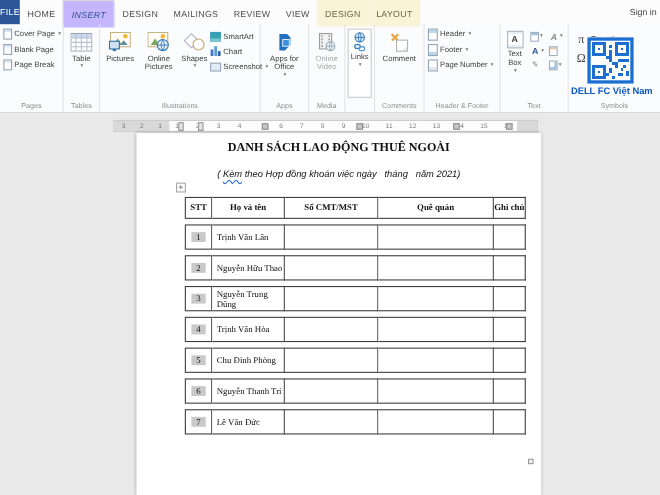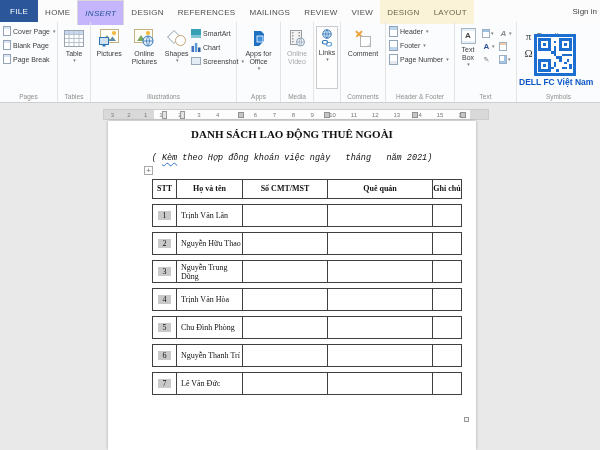--- a/index.html
+++ b/index.html
@@ -2,21 +2,21 @@
 <html><head>
 <meta charset="utf-8">
 <style>
   * { margin:0; padding:0; box-sizing:border-box; }
   html,body { width:600px; height:450px; overflow:hidden; }
   body { font-family:"Liberation Sans","DejaVu Sans",sans-serif; background:#fff; position:relative; }
 
   
   .tabbar { height:22px; background:#fcfcfc; display:flex; align-items:stretch; font-size:8px; color:#4d4d4d; }
   .tab { display:flex; align-items:center; padding:12px 7px; letter-spacing:.3px; cursor:default; white-space:nowrap; }
-  .tab.file { background:#2b579a; color:#fff; padding:0 10px; }
+  .tab.file { background:#2b579a; color:#fff; padding:0 0; }
   .tab.active { background:#c4b5fd; color:#2b579a; border:1px solid #d9d9d9; border-bottom:none;font-style:italic; }
   .tab.ctx { background:#fbf3d7; color:#6e6548; }
   .signin { margin-left:auto; display:flex; align-items:center; padding-right:3px; color:#444; font-size:8px; }
 
   
   .ribbon { height:81px; background:#fbfcfd; border-bottom:1px solid #cfcfcf; display:flex; }
   .group { position:relative; border-right:1px solid #e4e4e4; flex:0 0 auto; }
   .group:last-child { border-right:none; flex:1; }
   .glabel { position:absolute; bottom:2px; left:0; right:0; text-align:center; font-size:6.5px; color:#8e8e8e; white-space:nowrap; }
   .gbody { height:68px; padding:3px 2px 0; display:flex; }
@@ -61,23 +61,23 @@
   
   .docarea { position:absolute; left:0; top:103px; width:600px; height:347px; background:#e9e9e9; }
   .ruler { position:absolute; left:103px; top:6px; width:386px; height:11px; display:flex; border:1px solid #cccccc; font-size:6px; color:#7a7a7a; }
   .ruler-left { width:50px; background:#d9d9d9; display:flex; align-items:center; justify-content:space-around; }
   .ruler-main { position:relative; flex:1; background:#fdfdfd; display:flex; align-items:center; justify-content:space-between; padding:0 5px; }
   .ruler-right { width:18px; background:#d9d9d9; }
   .ruler-main span { display:inline-block; min-width:4px; text-align:center; }
   .colmark { position:absolute; top:2px; width:6px; height:6px; background:#c6c6c6; border:1px solid #909090; }
   .indmark { position:absolute; top:1px; width:5px; height:8px; background:#e3e3e3; border:1px solid #9a9a9a; }
 
-  .page { position:absolute; left:108px; top:18px; width:368px; height:329px; background:#fff; box-shadow:0 0 3px rgba(0,0,0,.28); }
+  .page { position:absolute; left:124px; top:18px; width:368px; height:329px; background:#fff; box-shadow:0 0 3px rgba(0,0,0,.28); }
   .doc-title { position:absolute; top:7px; left:0; right:0; text-align:center; font-family:"Liberation Serif","DejaVu Serif",serif; font-weight:bold; font-size:11px; color:#111; }
-  .doc-sub { position:absolute; top:32px; left:0; right:0; text-align:center; font-family:Liberation Mono, monospace; font-style:italic; font-size:8.5px; color:#111; }
+  .doc-sub { position:absolute; top:32px; left:0; right:0; text-align:center; font-family:Liberation Sans, sans-serif; font-style:italic; font-size:8.5px; color:#111; }
   .doc-sub .w { text-decoration:underline; text-decoration-style:wavy; text-decoration-color:#2f6fd0; text-underline-offset:2px; }
   .doc-sub .r { white-space:pre; }
   .thandle { position:absolute; left:36px; top:45px; width:9px; height:9px; border:1px solid #a8a8a8; background:#fff; color:#666; font-size:8px; line-height:7px; text-align:center; }
   .doc-table { position:absolute; left:44px; top:53px; width:310px; border-collapse:separate; border-spacing:0 5px; table-layout:fixed; font-family:"Liberation Serif","DejaVu Serif",serif; color:#111; }
   .doc-table th, .doc-table td { border-top:1px solid #3f3f3f; border-bottom:1px solid #3f3f3f; border-right:1px solid #3f3f3f; padding:0; background:#fff; }
   .doc-table th:first-child, .doc-table td:first-child { border-left:1px solid #3f3f3f; }
   .doc-table th { height:20px; font-size:8px; font-weight:bold; text-align:center; vertical-align:middle; line-height:1.1; }
   .doc-table td { height:23px; font-size:8px; vertical-align:middle; }
   .doc-table td.name { padding-left:4px; }
   .doc-table td.stt { text-align:center; }
@@ -92,21 +92,20 @@
 </head>
 <body>
 
 <div class="app">
 
   <div class="tabbar">
     <div class="tab file">FILE</div>
     <div class="tab">HOME</div>
     <div class="tab active">INSERT</div>
     <div class="tab">DESIGN</div>
-    <div class="tab">REFERENCES</div>
     <div class="tab">MAILINGS</div>
     <div class="tab">REVIEW</div>
     <div class="tab">VIEW</div>
     <div class="tab ctx">DESIGN</div>
     <div class="tab ctx">LAYOUT</div>
     <div class="signin">Sign in</div>
   </div>
 
   <div class="ribbon">
 

